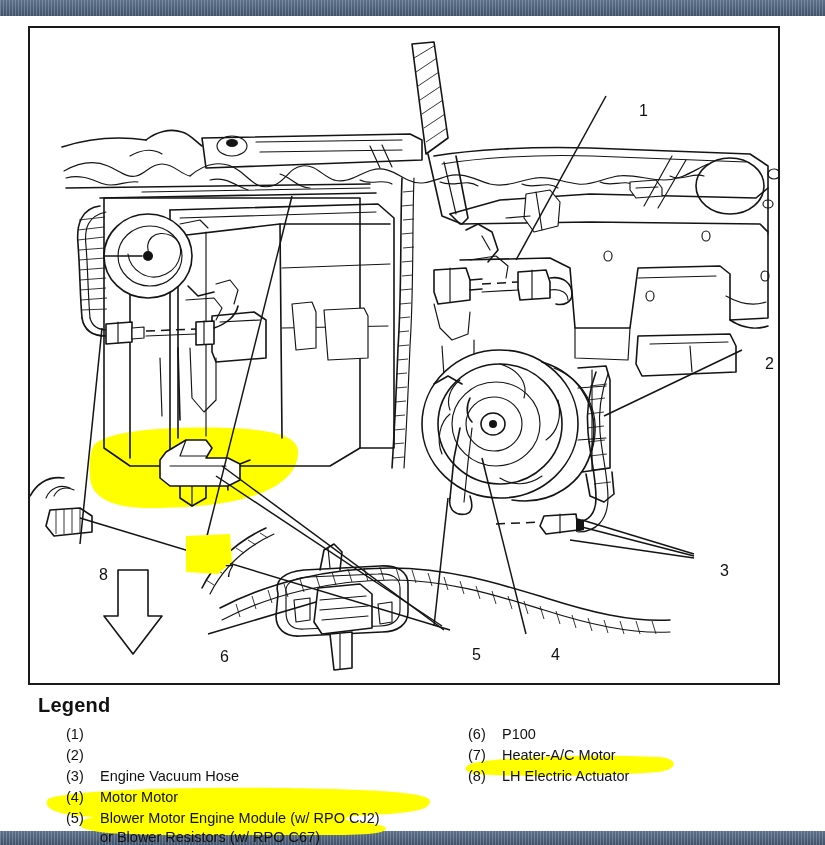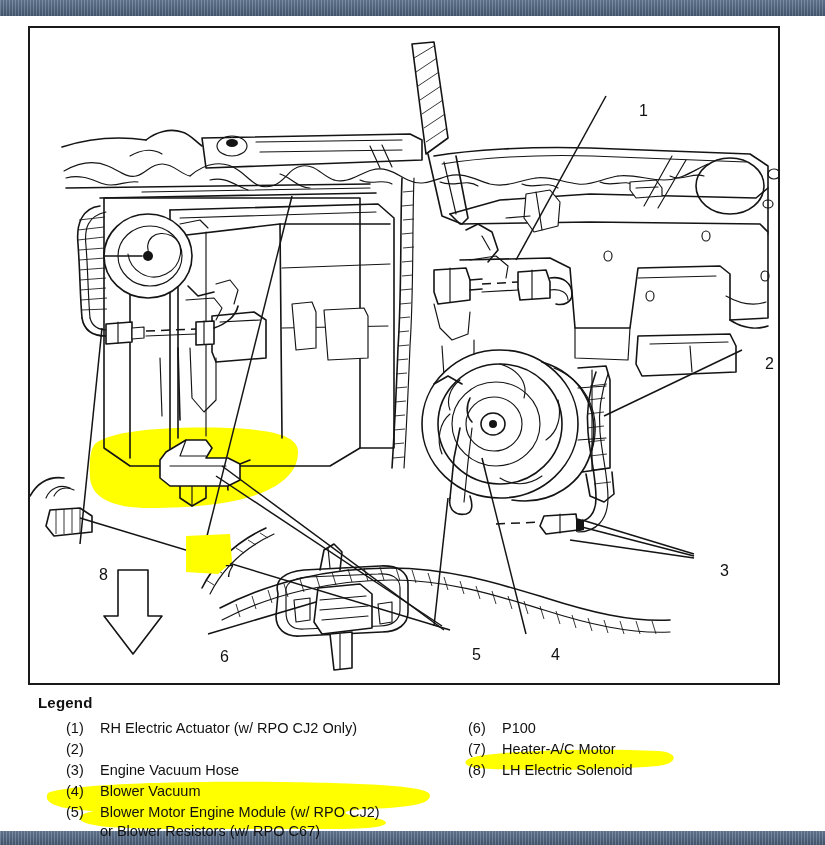--- a/index.html
+++ b/index.html
@@ -37,21 +37,21 @@
     overflow:hidden;
   }
 
   .svg-layer{position:absolute;left:0;top:0;width:100%;height:100%;}
 
   
   .legend{
     position:absolute;left:38px;top:678px;width:760px;
   }
   .legend-title{
-    font-size:15px;font-weight:bold;color:#111;
+    font-size:20px;font-weight:bold;color:#111;
     letter-spacing:.2px;margin-bottom:8px;
   }
   .legend-cols{position:relative;height:110px;}
   .legend-col{position:absolute;top:0;}
   .legend-col.left{left:28px;width:400px;}
   .legend-col.right{left:430px;width:340px;}
   .legend-item{
     display:flex;align-items:flex-start;
     font-size:14.5px;color:#111;line-height:19px;
     margin-bottom:2px;position:relative;z-index:2;
@@ -498,50 +498,49 @@
                  C 392 84, 380 88, 330 90 C 300 91, 300 96, 330 98
                  C 352 100, 356 107, 330 109 C 280 112, 120 112, 70 108
                  C 36 105, 34 96, 56 92 C 20 90, 4 84, 10 74 Z" fill="#ffff00"></path>
         <path d="M436 38 C 470 31, 560 29, 620 32 C 640 33, 642 44, 620 47
                  C 560 52, 470 52, 440 49 C 424 47, 424 41, 436 38 Z" fill="#ffff00"></path>
       </svg>
 
       <div class="legend-col left">
         <div class="legend-item">
           <span class="legend-num">(1)</span>
-          <span class="legend-text">RH Electric Actuator (w/ RPO CJ2 Only)</span>
         </div>
         <div class="legend-item">
           <span class="legend-num">(2)</span>
         </div>
         <div class="legend-item">
           <span class="legend-num">(3)</span>
           <span class="legend-text">Engine Vacuum Hose</span>
         </div>
         <div class="legend-item">
           <span class="legend-num">(4)</span>
-          <span class="legend-text">Blower Vacuum</span>
+          <span class="legend-text">Motor Motor</span>
         </div>
         <div class="legend-item">
           <span class="legend-num">(5)</span>
           <span class="legend-text">Blower Motor Engine Module (w/ RPO CJ2)
 or Blower Resistors (w/ RPO C67)</span>
         </div>
       </div>
 
       <div class="legend-col right">
         <div class="legend-item">
           <span class="legend-num">(6)</span>
           <span class="legend-text">P100</span>
         </div>
         <div class="legend-item">
           <span class="legend-num">(7)</span>
           <span class="legend-text">Heater-A/C Motor</span>
         </div>
         <div class="legend-item">
           <span class="legend-num">(8)</span>
-          <span class="legend-text">LH Electric Solenoid</span>
+          <span class="legend-text">LH Electric Actuator</span>
         </div>
       </div>
     </div>
   </div>
 
 </div>
 
 </body></html>

